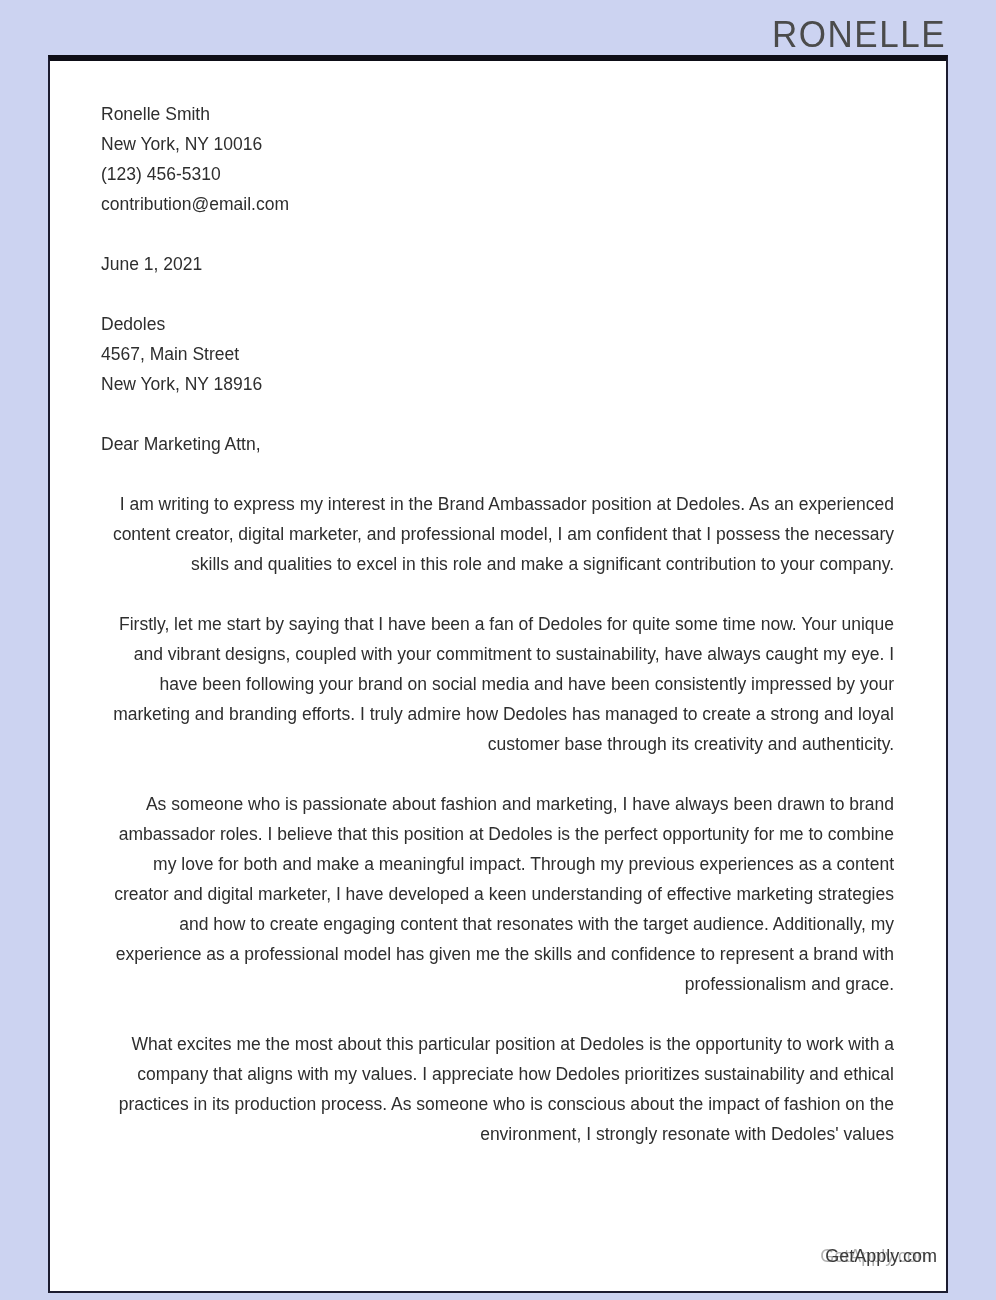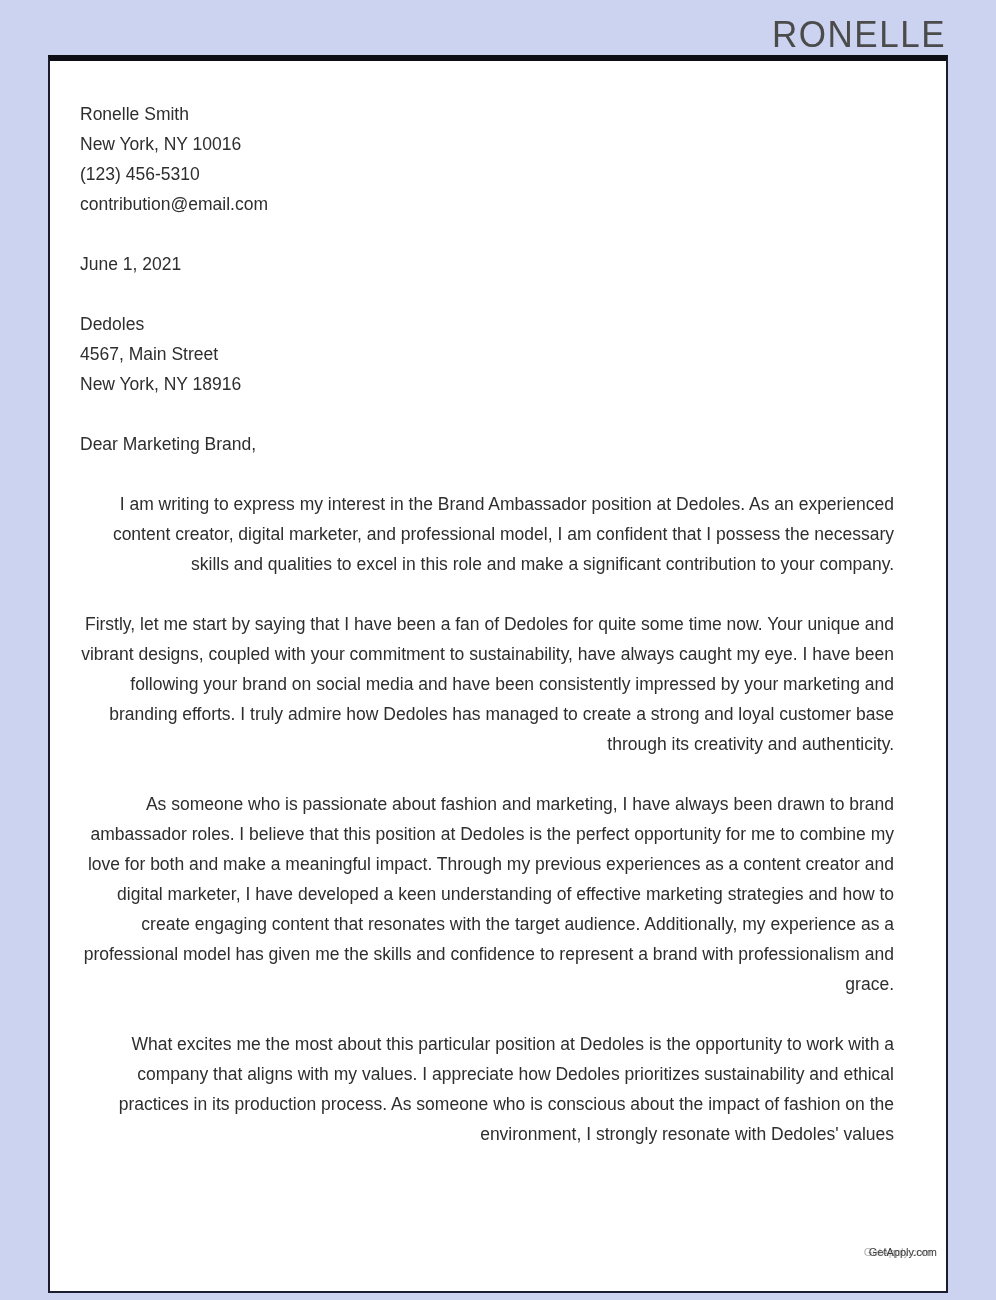--- a/index.html
+++ b/index.html
@@ -32,42 +32,42 @@
     top: 55px;
     width: 900px;
     height: 1238px;
     background: #ffffff;
     border: 2px solid #1c1c30;
     border-top: 6px solid #0d0d16;
     box-sizing: border-box;
     overflow: hidden;
   }
   .content {
-    padding: 38px 52px 0 30px;
+    padding: 38px 52px 0 51px;
     color: #2e2e2e;
     font-size: 17.5px;
     line-height: 30px;
   }
   .line {
     margin: 0;
   }
   .date-block,
   .recipient-block,
   .salutation,
   .para {
     margin: 30px 0 0 0;
   }
   .para {
     text-align: right;
   }
   .watermark {
     position: absolute;
     top: 1246px;
     right: 59px;
-    font-size: 11px;
+    font-size: 18px;
     color: #3a3a3a;
     text-shadow: -5px 0 0 rgba(80, 80, 80, 0.45);
   }
 </style>
 </head>
 <body>
 
 <div class="logo">RONELLE</div>
 
 <div class="page">
@@ -81,21 +81,21 @@
     </div>
 
     <div class="date-block">June 1, 2021</div>
 
     <div class="recipient-block">
       <div class="line">Dedoles</div>
       <div class="line">4567, Main Street</div>
       <div class="line">New York, NY 18916</div>
     </div>
 
-    <div class="salutation">Dear Marketing Brand,</div>
+    <div class="salutation">Dear Marketing Attn,</div>
 
     <p class="para">I am writing to express my interest in the Brand Ambassador position at Dedoles. As an experienced content creator, digital marketer, and professional model, I am confident that I possess the necessary skills and qualities to excel in this role and make a significant contribution to your company.</p>
     <p class="para">Firstly, let me start by saying that I have been a fan of Dedoles for quite some time now. Your unique and vibrant designs, coupled with your commitment to sustainability, have always caught my eye. I have been following your brand on social media and have been consistently impressed by your marketing and branding efforts. I truly admire how Dedoles has managed to create a strong and loyal customer base through its creativity and authenticity.</p>
     <p class="para">As someone who is passionate about fashion and marketing, I have always been drawn to brand ambassador roles. I believe that this position at Dedoles is the perfect opportunity for me to combine my love for both and make a meaningful impact. Through my previous experiences as a content creator and digital marketer, I have developed a keen understanding of effective marketing strategies and how to create engaging content that resonates with the target audience. Additionally, my experience as a professional model has given me the skills and confidence to represent a brand with professionalism and grace.</p>
     <p class="para">What excites me the most about this particular position at Dedoles is the opportunity to work with a company that aligns with my values. I appreciate how Dedoles prioritizes sustainability and ethical practices in its production process. As someone who is conscious about the impact of fashion on the environment, I strongly resonate with Dedoles' values</p>
 
   </div>
 </div>
 
 <div class="watermark">GetApply.com</div>

